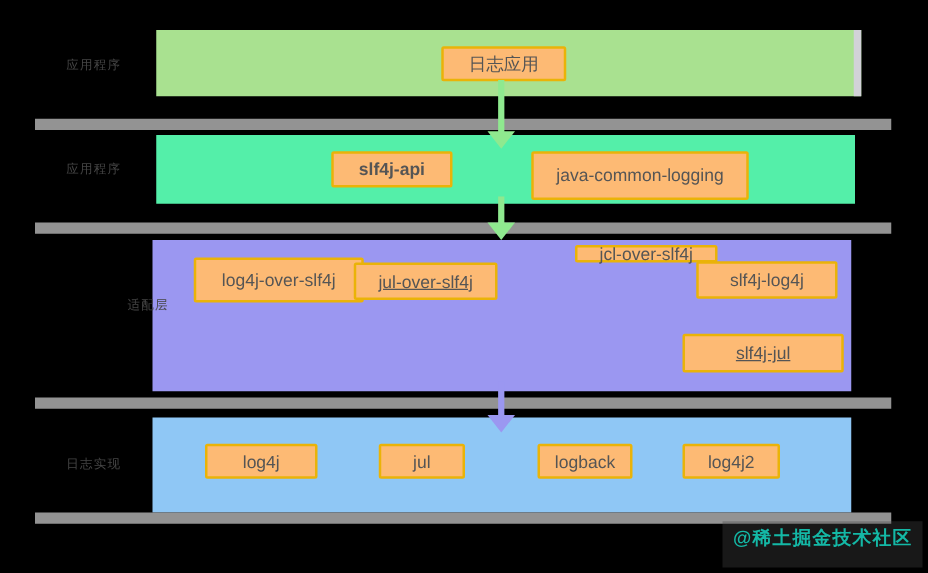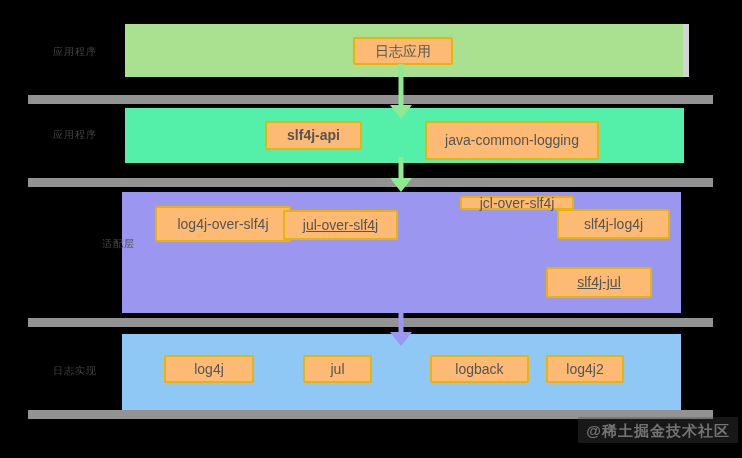--- a/index.html
+++ b/index.html
@@ -29,36 +29,36 @@
     font-size:14px;color:#555555;text-align:center;line-height:17px;
     box-sizing:border-box;padding:0 6px;border-radius:2px;
   }
   .n-app{left:353px;top:37px;width:100px;height:28px;}
   .n-slf4japi{left:265px;top:121px;width:97px;height:29px;font-weight:bold;}
   .n-jcl{left:425px;top:121px;width:174px;height:39px;}
   .n-log4jover{left:155px;top:206px;width:136px;height:36px;}
   .n-julover{left:283px;top:210px;width:115px;height:30px;text-decoration:underline;}
   .n-jclover{left:416px;top:196px;width:114px;height:14px;margin-left:44px;}
   .n-slf4jlog4j{left:546px;top:209px;width:113px;height:30px;margin-left:11px;}
-  .n-slf4jjul{left:546px;top:267px;width:106px;height:31px;text-decoration:underline;}
+  .n-slf4jjul{left:546px;top:267px;width:129px;height:31px;text-decoration:underline;}
   .n-log4j{left:164px;top:355px;width:90px;height:28px;}
   .n-jul{left:303px;top:355px;width:69px;height:28px;}
-  .n-logback{left:430px;top:355px;width:99px;height:28px;}
+  .n-logback{left:430px;top:355px;width:76px;height:28px;}
   .n-log4j2{left:546px;top:355px;width:78px;height:28px;}
 
   .arrow{position:absolute;}
   .a1{left:389px;top:64px;}
   .a2{left:389px;top:157px;}
   .a3{left:389px;top:305px;}
 
   .watermark{
-    position:absolute;right:4px;bottom:15px;height:22px;
+    position:absolute;right:4px;bottom:4px;height:22px;
     background:rgba(70,70,70,0.35);
-    color:#737373;font-size:15px;font-weight:bold;letter-spacing:1px;
-    padding:3px 8px 1px 8px;line-height:22px;
+    color:#14b8a6;font-size:15px;font-weight:bold;letter-spacing:1px;
+    padding:3px 8px 12px 8px;line-height:22px;
   }
 </style>
 </head>
 <body>
 
 <div class="band band-app"></div>
 <div class="band band-facade"></div>
 <div class="band band-adapter"></div>
 <div class="band band-impl"></div>
 

